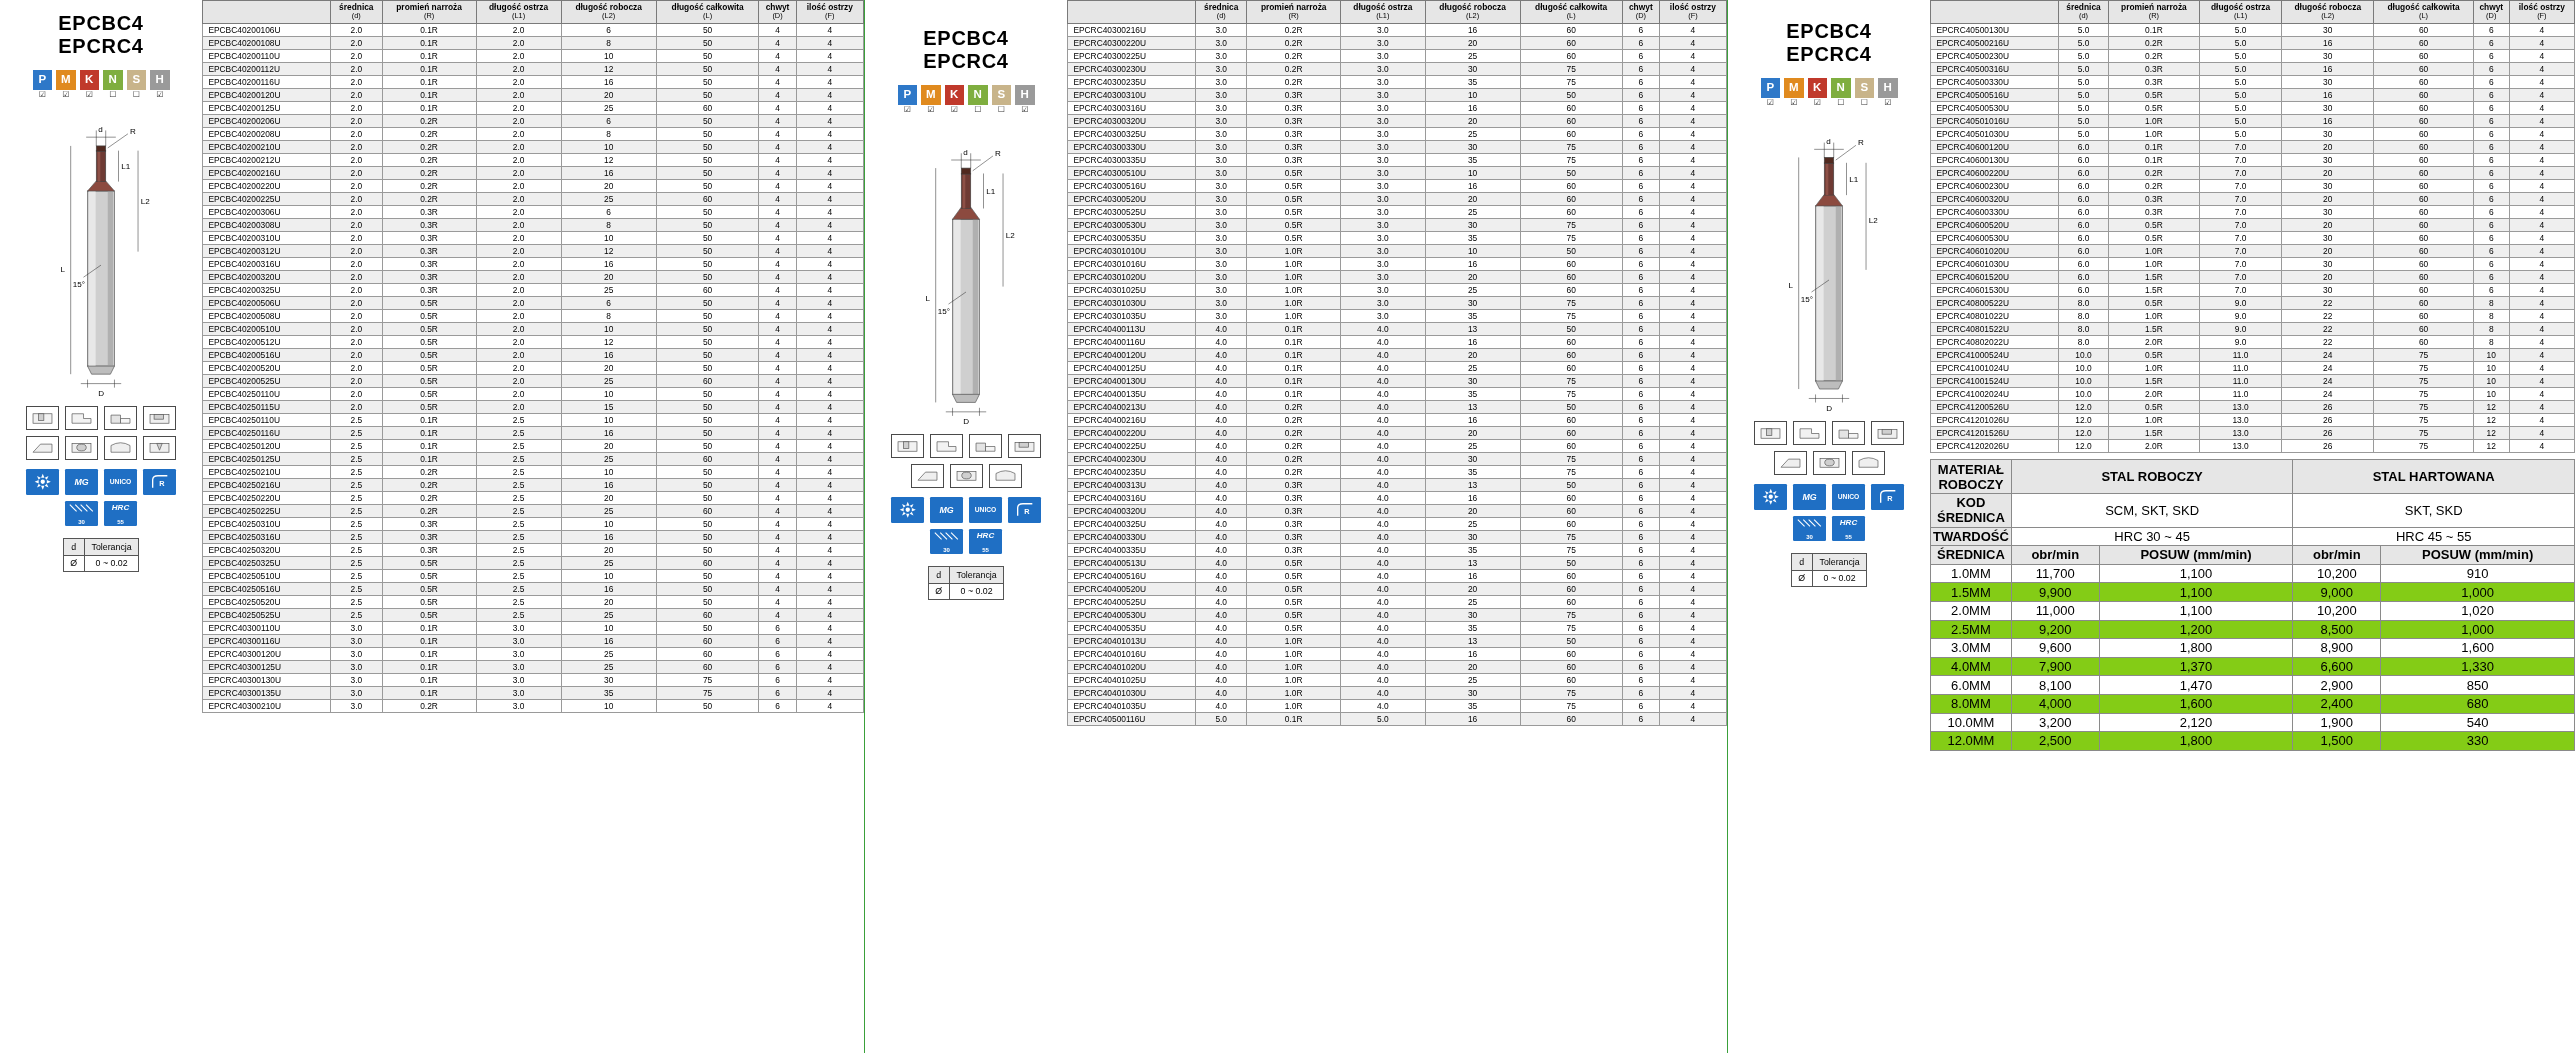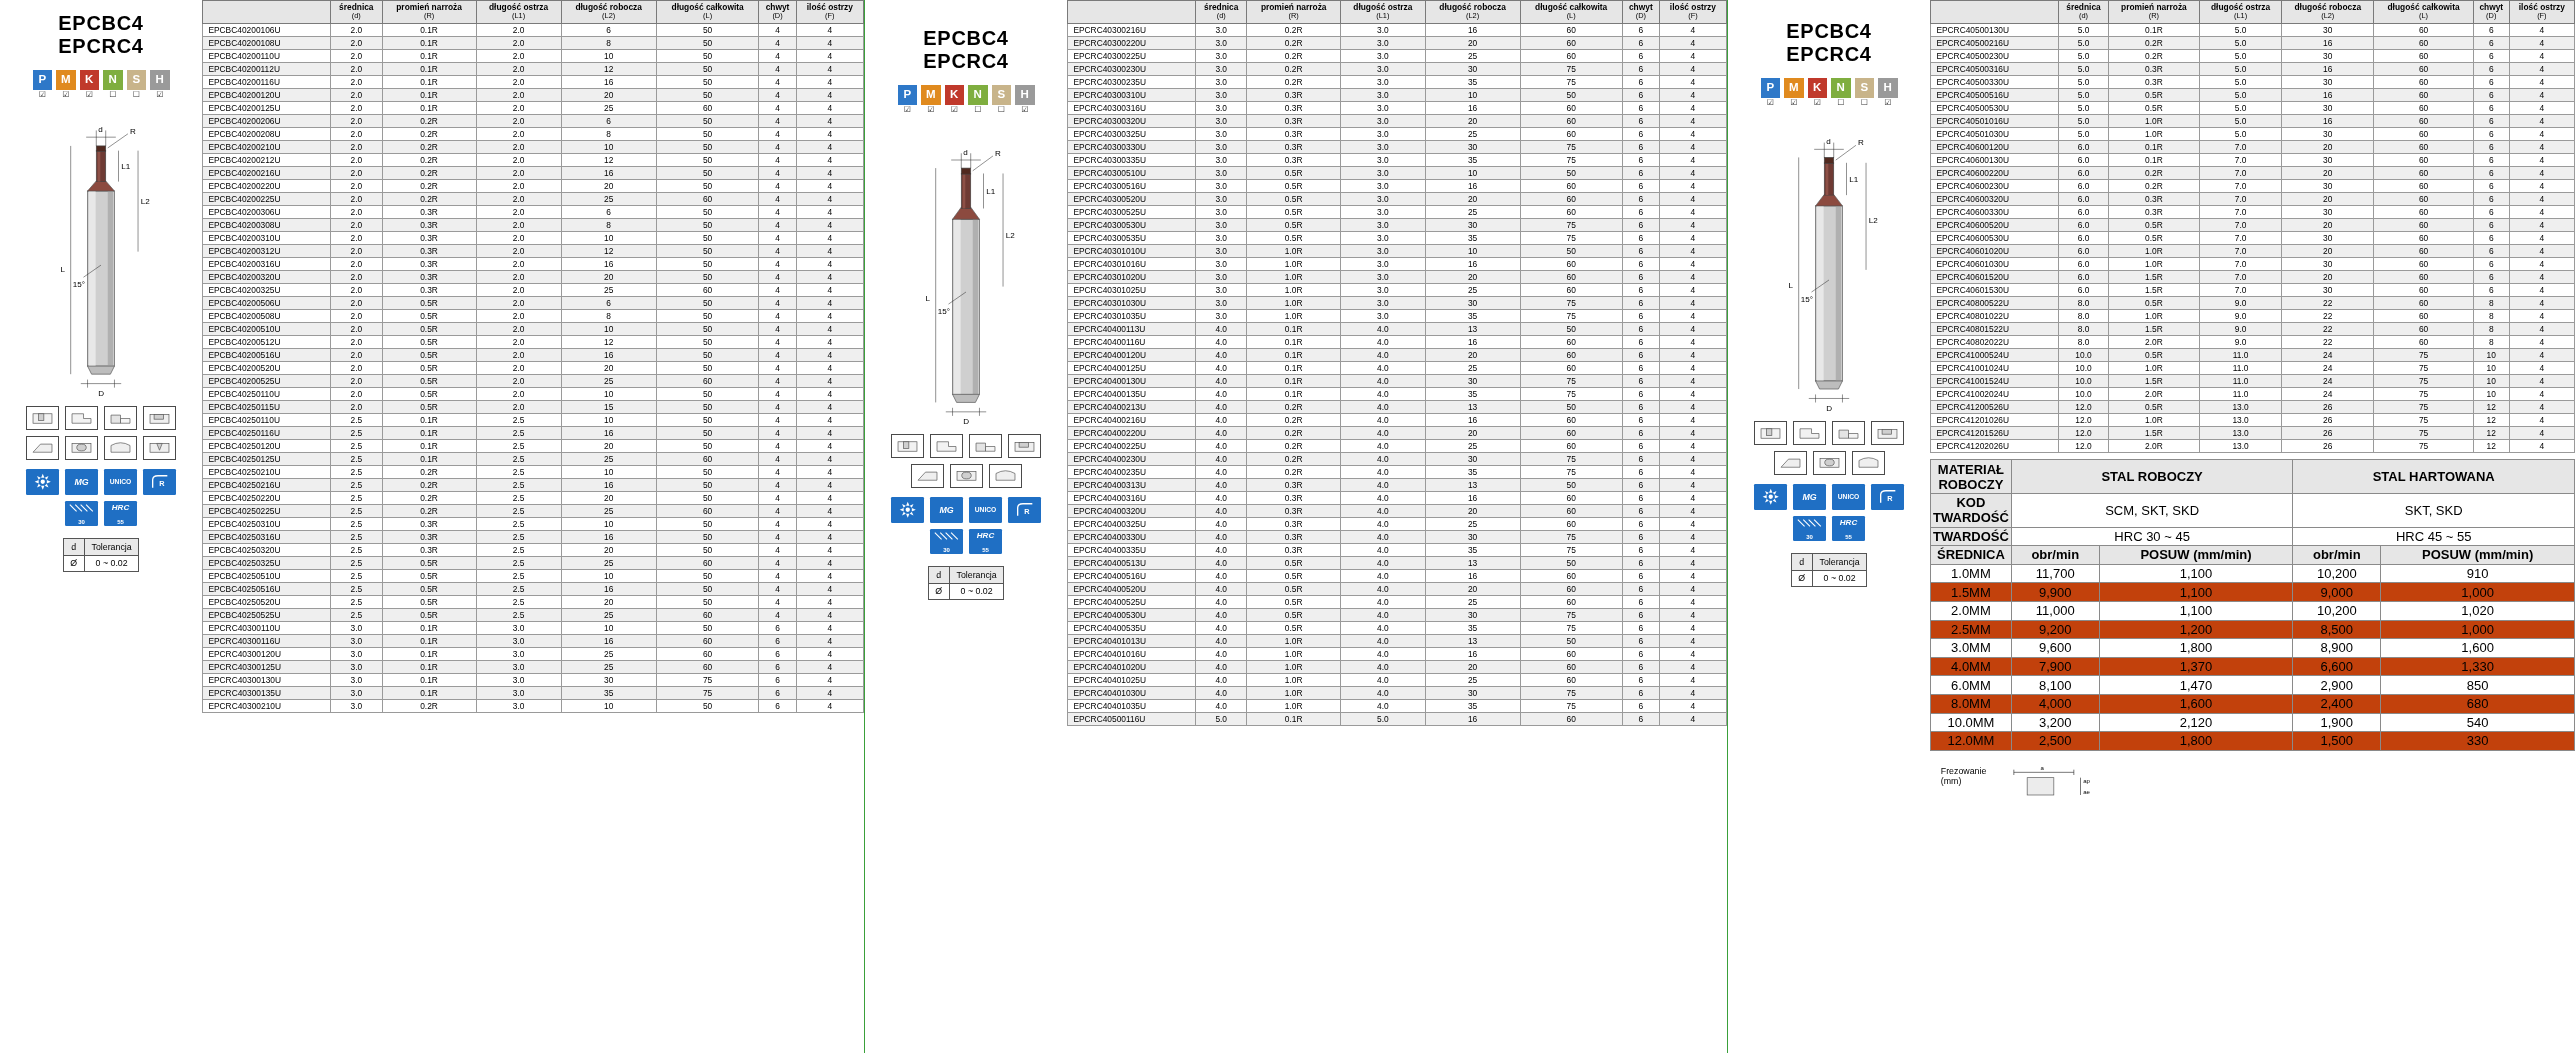--- a/index.html
+++ b/index.html
@@ -93,21 +93,21 @@
   table.data td.code { text-align:left; padding-left:5.4px; }
   table.data tr.alt td { background:#efefef; }
 
   
   table.speeds { border-collapse:collapse; width:100%; font-size:13px; margin-top:5.4px; }
   table.speeds td, table.speeds th {
     border:0.7px solid #8a8a8a; text-align:center; padding:1.3px 2px; height:12px;
   }
   table.speeds th { background:#e6e6e6; font-weight:bold; }
   table.speeds td.lbl { background:#e6e6e6; font-weight:bold; }
-  table.speeds tr.alt td { background:#c2410c; }
+  table.speeds tr.alt td { background:#84cc16; }
 
   .frez-label { font-size:8.8px; margin-top:15px; margin-left:10.8px; line-height:1.2; }
   .frez-wrap { display:flex; align-items:flex-start; gap:13.5px; }
 </style>
 </head>
 <body>
 
 <div class="page">
 
   <div class="panel p1">
@@ -2090,21 +2090,21 @@
           </table>
 
         <table class="speeds" style="margin-top:6.7px;">
           <tbody>
               <tr>
             <td class="lbl" style="width:74px;">MATERIAŁ ROBOCZY</td>
             <td class="lbl" colspan="2">STAL ROBOCZY</td>
             <td class="lbl" colspan="2">STAL HARTOWANA</td>
           </tr>
           <tr>
-            <td class="lbl">KOD TWARDOŚĆ</td>
+            <td class="lbl">KOD ŚREDNICA</td>
             <td colspan="2">SCM, SKT, SKD</td>
             <td colspan="2">SKT, SKD</td>
           </tr>
           <tr>
             <td class="lbl">TWARDOŚĆ</td>
             <td colspan="2">HRC 30 ~ 45</td>
             <td colspan="2">HRC 45 ~ 55</td>
           </tr>
           <tr>
             <th>ŚREDNICA</th>
@@ -2181,36 +2181,18 @@
               <tr class="alt">
                 <td>12.0MM</td>
                 <td>2,500</td>
                 <td>1,800</td>
                 <td>1,500</td>
                 <td>330</td>
               </tr>
             </tbody>
         </table>
 
-        <div class="frez-wrap">
-          <div class="frez-label">
-            <div>Frezowanie</div>
-            <div>(mm)</div>
-          </div>
-          <div style="margin-top:12px;">
-            <svg width="101" height="40" viewBox="0 0 150 60">
-              <line x1="20" y1="14" x2="110" y2="14" stroke="#333" stroke-width="1"></line>
-              <line x1="20" y1="10" x2="20" y2="18" stroke="#333" stroke-width="1"></line>
-              <line x1="110" y1="10" x2="110" y2="18" stroke="#333" stroke-width="1"></line>
-              <rect x="40" y="22" width="40" height="26" fill="#ececec" stroke="#555"></rect>
-              <text x="60" y="10" font-size="9" fill="#000" font-family="Liberation Sans">a</text>
-              <line x1="120" y1="22" x2="120" y2="48" stroke="#333" stroke-width="1"></line>
-              <text x="124" y="30" font-size="9" fill="#000" font-family="Liberation Sans">ap</text>
-              <text x="124" y="46" font-size="9" fill="#000" font-family="Liberation Sans">ae</text>
-            </svg>
-          </div>
-        </div>
       </div>
     </div>
   </div>
 
 </div>
 
 
 </body></html>

